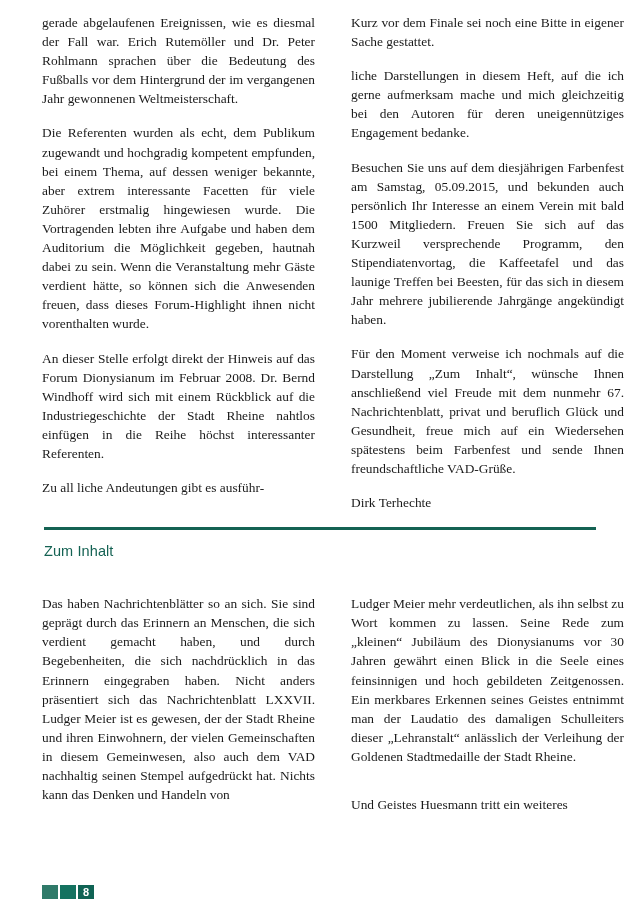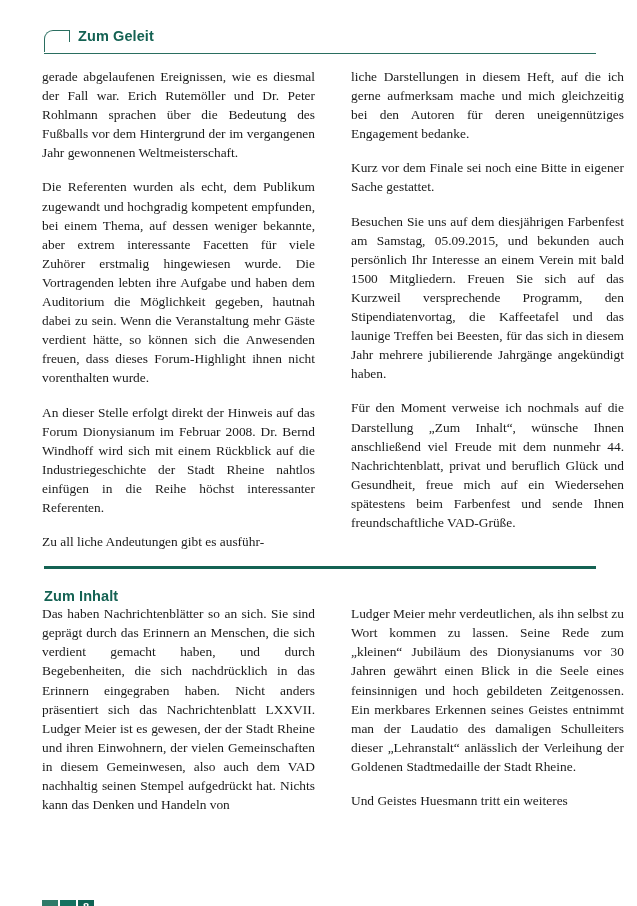--- a/index.html
+++ b/index.html
@@ -79,23 +79,23 @@
     position: absolute;
     left: 2px;
     right: -1px;
     top: 0;
     height: 2.6px;
     background: #146253;
   }
   .sec-head-inhalt .sec-title {
     position: absolute;
     left: 2px;
-    top: 22px;
+    top: 16px;
     font-family: "Liberation Sans", "DejaVu Sans", sans-serif;
-    font-weight: bold;
+    font-weight: normal;
     font-size: 14.5px;
     letter-spacing: 0.1px;
     color: #146253;
   }
 
   
   .cols {
     display: flex;
     gap: 36px;
     margin-top: 13px;
@@ -115,20 +115,21 @@
   }
   .col p.last {
     margin-bottom: 0;
   }
   .col p.signature {
     text-align: left;
   }
 
   .block-inhalt .col p {
     margin-bottom: 15px;
+    margin-top: 29px;
   }
 
   
   .footer {
     position: absolute;
     left: 42px;
     bottom: 20px;
     display: flex;
     align-items: flex-end;
     gap: 2px;
@@ -151,38 +152,34 @@
     align-items: center;
     justify-content: center;
     line-height: 1;
   }
 </style>
 </head>
 <body>
 
 <div class="page">
 
-  <div class="sec-head-geleit">
-    <span class="bracket"></span>
-    <span class="sec-title">Zum Geleit</span>
-    <span class="rule-thin"></span>
-  </div>
 
   <div class="cols block-geleit">
     <div class="col">
       <p>gerade abgelaufenen Ereignissen, wie es diesmal der Fall war. Erich Rutemöller und Dr. Peter Rohlmann sprachen über die Bedeutung des Fußballs vor dem Hintergrund der im vergangenen Jahr gewonnenen Weltmeisterschaft.</p>
       <p>Die Referenten wurden als echt, dem Publikum zugewandt und hochgradig kompetent empfunden, bei einem Thema, auf dessen weniger bekannte, aber extrem interessante Facetten für viele Zuhörer erstmalig hingewiesen wurde. Die Vortragenden lebten ihre Aufgabe und haben dem Auditorium die Möglichkeit gegeben, hautnah dabei zu sein. Wenn die Veranstaltung mehr Gäste verdient hätte, so können sich die Anwesenden freuen, dass dieses Forum-Highlight ihnen nicht vorenthalten wurde.</p>
       <p>An dieser Stelle erfolgt direkt der Hinweis auf das Forum Dionysianum im Februar 2008. Dr. Bernd Windhoff wird sich mit einem Rückblick auf die Industriegeschichte der Stadt Rheine nahtlos einfügen in die Reihe höchst interessanter Referenten.</p>
       <p class="last">Zu all liche Andeutungen gibt es ausführ-</p>
     </div>
     <div class="col">
+      <p>Kurz vor dem Finale sei noch eine Bitte in eigener Sache gestattet.</p>
       <p>liche Darstellungen in diesem Heft, auf die ich gerne aufmerksam mache und mich gleichzeitig bei den Autoren für deren uneigennütziges Engagement bedanke.</p>
-      <p>Kurz vor dem Finale sei noch eine Bitte in eigener Sache gestattet.</p>
       <p>Besuchen Sie uns auf dem diesjährigen Farbenfest am Samstag, 05.09.2015, und bekunden auch persönlich Ihr Interesse an einem Verein mit bald 1500 Mitgliedern. Freuen Sie sich auf das Kurzweil versprechende Programm, den Stipendiatenvortag, die Kaffeetafel und das launige Treffen bei Beesten, für das sich in diesem Jahr mehrere jubilierende Jahrgänge angekündigt haben.</p>
-      <p>Für den Moment verweise ich nochmals auf die Darstellung „Zum Inhalt“, wünsche Ihnen anschließend viel Freude mit dem nunmehr 44. Nachrichtenblatt, privat und beruflich Glück und Gesundheit, freue mich auf ein Wiedersehen spätestens beim Farbenfest und sende Ihnen freundschaftliche VAD-Grüße.</p>
+      <p>Für den Moment verweise ich nochmals auf die Darstellung „Zum Inhalt“, wünsche Ihnen anschließend viel Freude mit dem nunmehr 67. Nachrichtenblatt, privat und beruflich Glück und Gesundheit, freue mich auf ein Wiedersehen spätestens beim Farbenfest und sende Ihnen freundschaftliche VAD-Grüße.</p>
+      <p class="signature last">Dirk Terhechte</p>
     </div>
   </div>
 
   <div class="sec-head-inhalt">
     <span class="rule-thick"></span>
     <span class="sec-title">Zum Inhalt</span>
   </div>
 
   <div class="cols block-inhalt">
     <div class="col">

